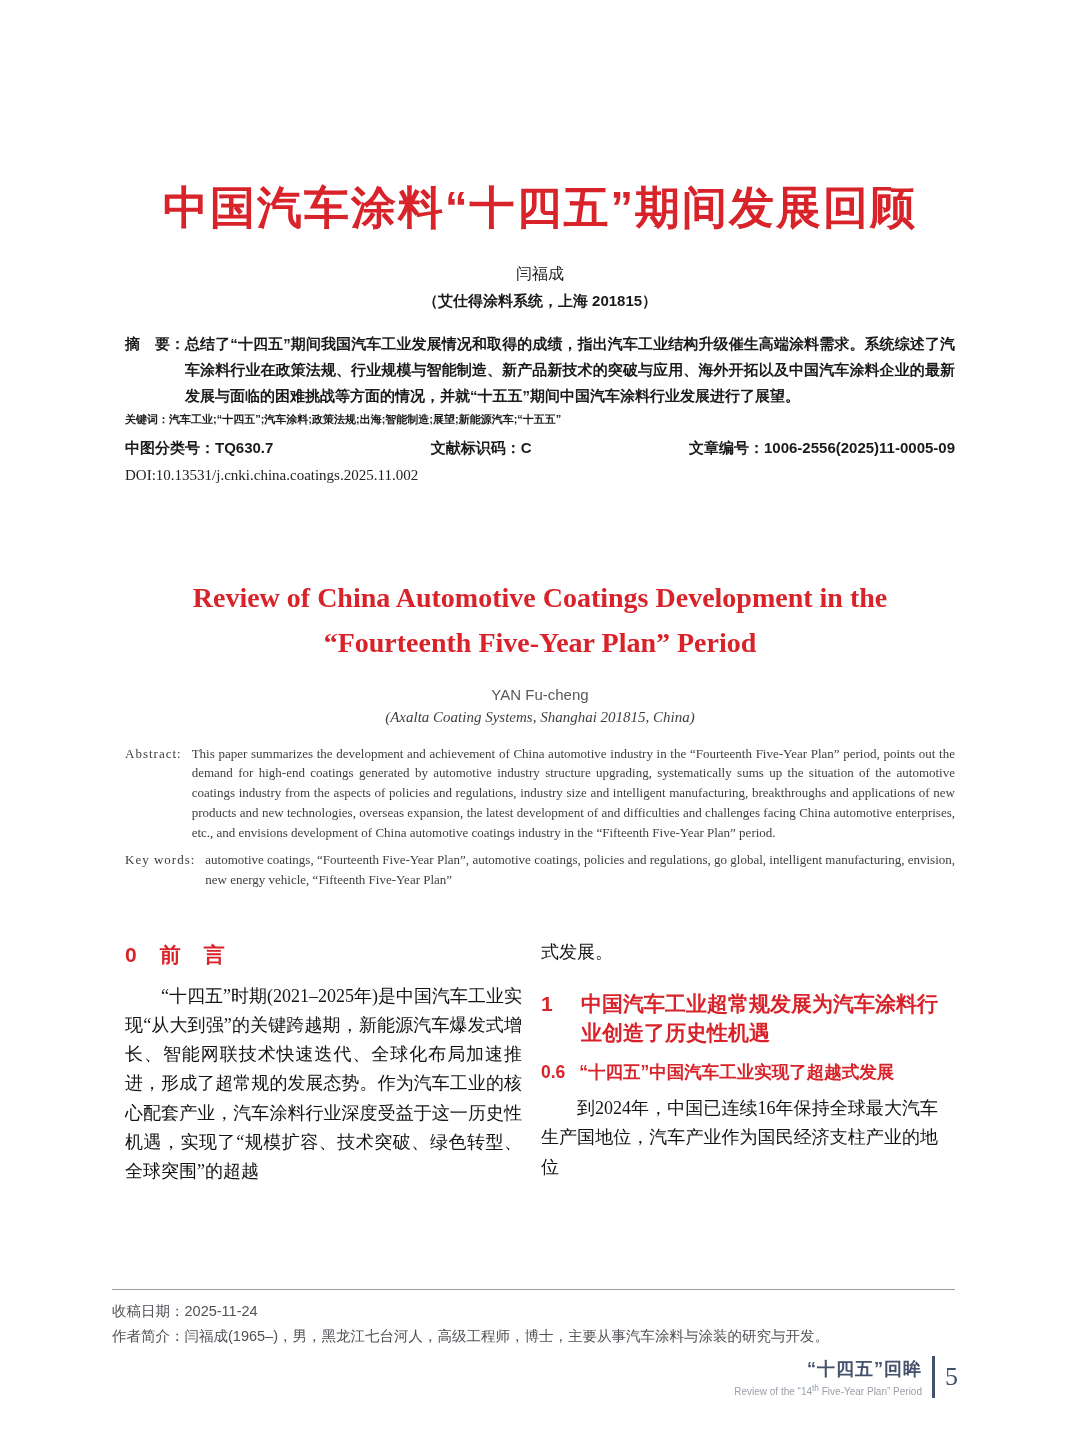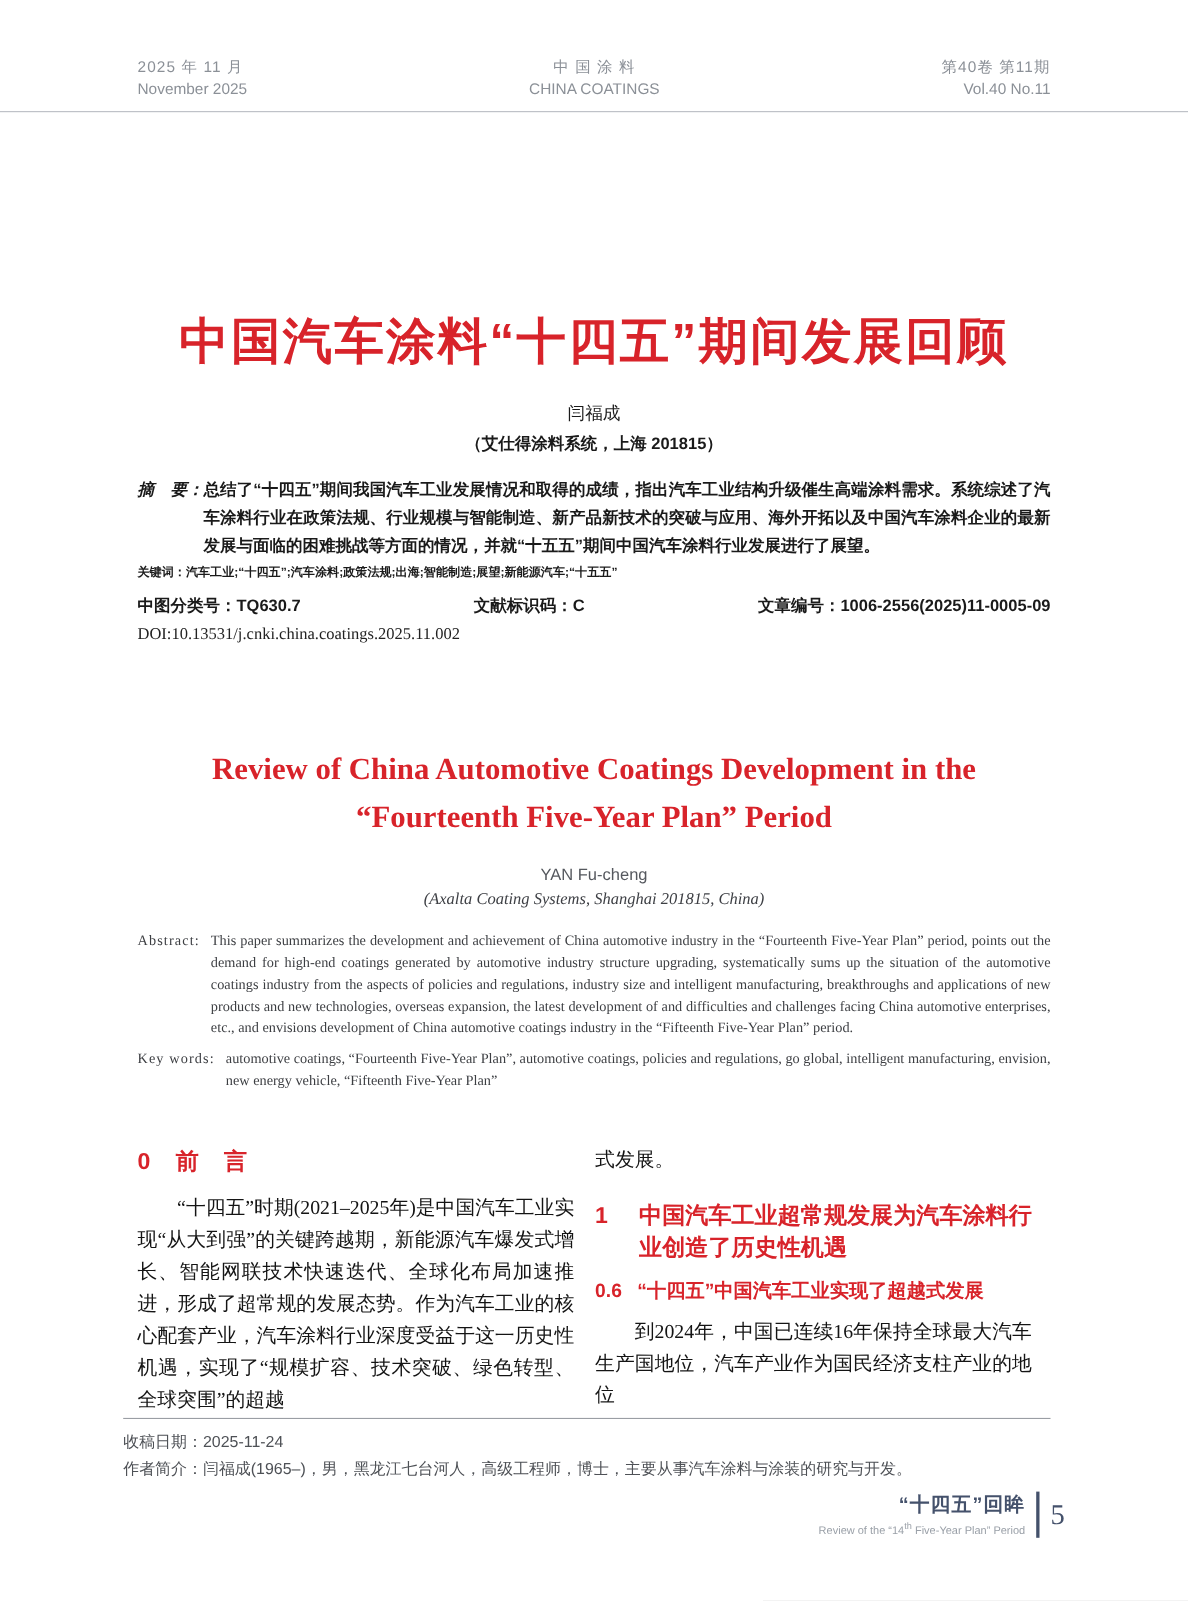--- a/index.html
+++ b/index.html
@@ -28,21 +28,21 @@
   .cn-title {
     margin-top:178px; text-align:center;
     font-size:45px; font-weight:900; letter-spacing:2px;
     color:#d8232a;
   }
   .cn-author { margin-top:26px; text-align:center; font-size:16px; color:#1a1a1a; }
   .cn-affil  { margin-top:7px;  text-align:center; font-size:15px; font-weight:bold; }
 
   
   .cn-abs { margin-top:20px; display:flex; font-size:15px; font-weight:600; line-height:1.72; }
-  .cn-abs .lbl { white-space:nowrap;font-style:italic; }
+  .cn-abs .lbl { white-space:nowrap; }
   .cn-abs .txt { flex:1; text-align:justify; }
   .cn-kw  { margin-top:2px; font-size:11px; font-weight:600; line-height:1.7; }
   .cn-kw .lbl { font-weight:700; }
 
   .meta-row {
     margin-top:10px; display:flex; justify-content:space-between;
     font-size:15px; font-weight:600;
   }
   .doi { margin-top:9px; font-family:"Liberation Serif", serif; font-size:15px; color:#222; }
 
@@ -81,49 +81,35 @@
 
   
   .footnote {
     position:absolute; left:112px; right:125px; top:1289px;
     border-top:1.5px solid #9a9ea4; padding-top:9px;
     font-size:14.5px; color:#4e5156; line-height:1.75;
   }
 
   
   .folio {
-    position:absolute; right:112px; top:1356px;
+    position:absolute; right:122px; top:1356px;
     display:flex; align-items:center;
   }
   .folio .labels { text-align:right; padding-right:10px; }
   .folio .cn { font-size:18px; font-weight:800; color:#44516b; letter-spacing:1px; }
   .folio .en { font-size:10px; color:#9aa0a8; margin-top:2px; }
   .folio .bar { width:3px; height:42px; background:#44516b; flex:none; }
   .folio .pg { font-family:"Liberation Serif", serif; font-size:26px; color:#44516b;
                padding-left:10px; }
 </style>
 </head>
 <body>
 
 <div class="page">
 
-  <div class="runhead">
-    <div class="blk l">
-      <div class="cn">2025 年 11 月</div>
-      <div class="en">November 2025</div>
-    </div>
-    <div class="blk c">
-      <div class="cn">中 国 涂 料</div>
-      <div class="en">CHINA COATINGS</div>
-    </div>
-    <div class="blk r">
-      <div class="cn">第40卷 第11期</div>
-      <div class="en">Vol.40  No.11</div>
-    </div>
-  </div>
 
   <div class="content">
 
     <h1 class="cn-title">中国汽车涂料“十四五”期间发展回顾</h1>
     <div class="cn-author">闫福成</div>
     <div class="cn-affil">（艾仕得涂料系统，上海 201815）</div>
 
     <div class="cn-abs">
       <span class="lbl">摘　要：</span>
       <span class="txt">总结了“十四五”期间我国汽车工业发展情况和取得的成绩，指出汽车工业结构升级催生高端涂料需求。系统综述了汽车涂料行业在政策法规、行业规模与智能制造、新产品新技术的突破与应用、海外开拓以及中国汽车涂料企业的最新发展与面临的困难挑战等方面的情况，并就“十五五”期间中国汽车涂料行业发展进行了展望。</span>

